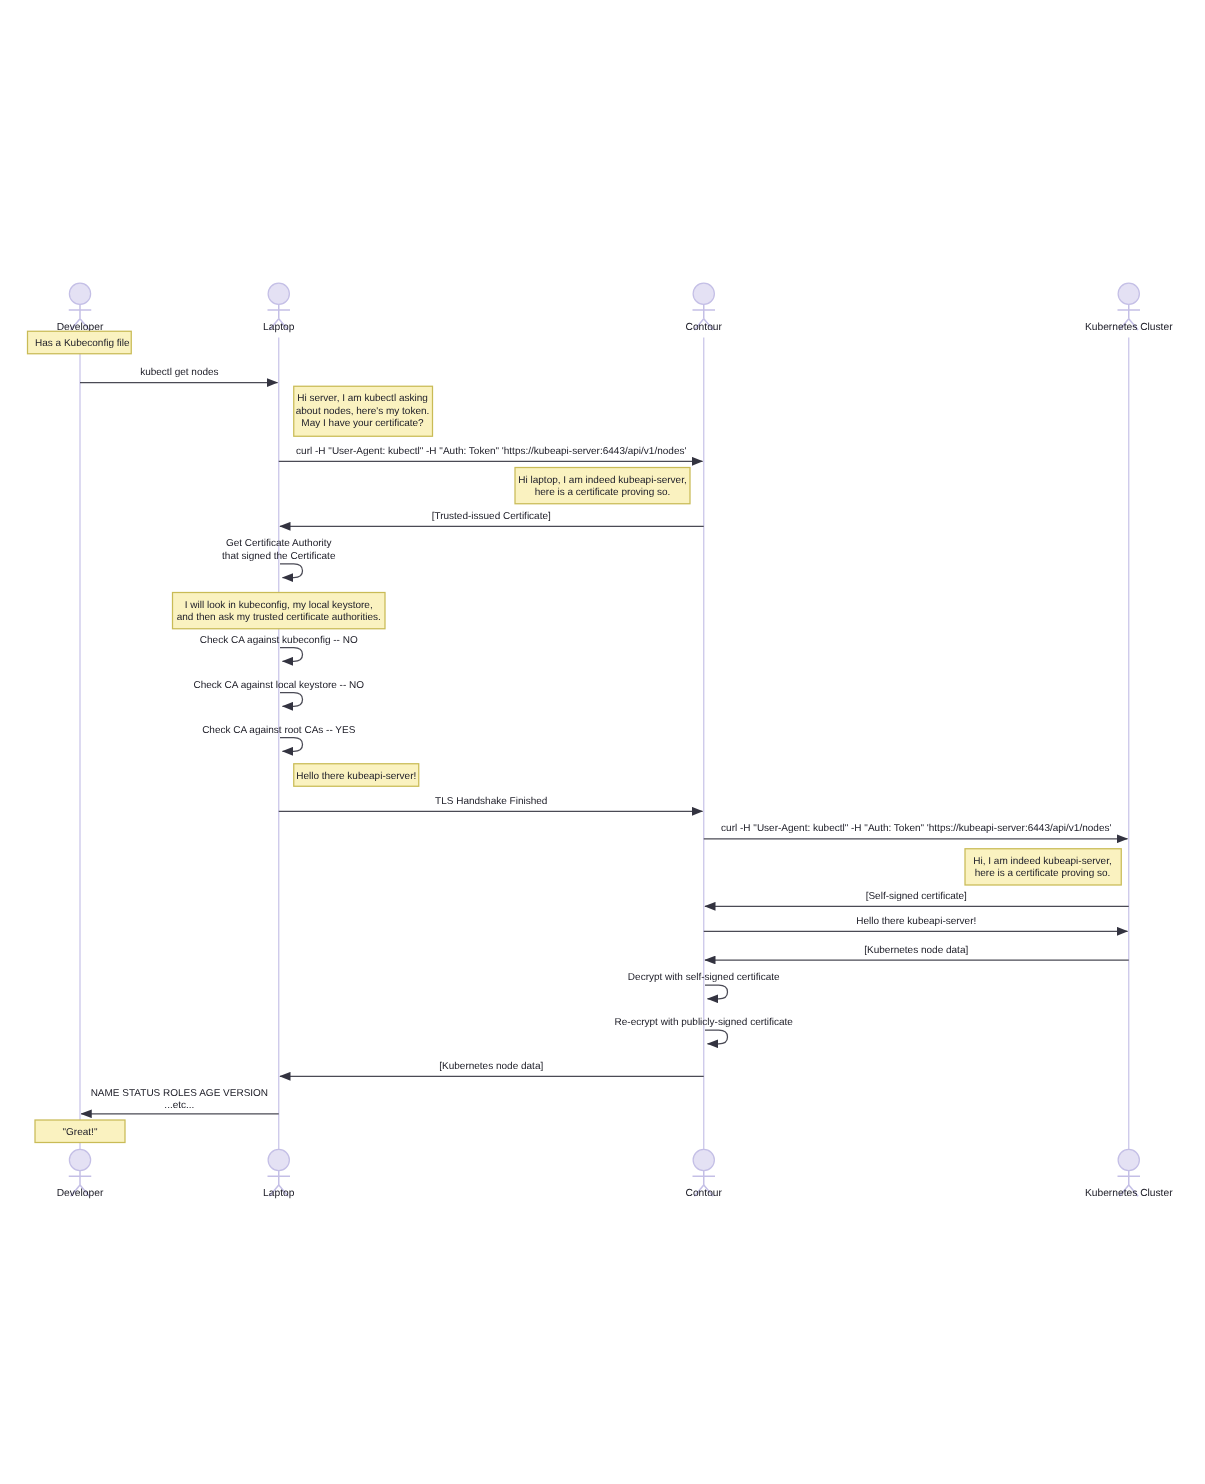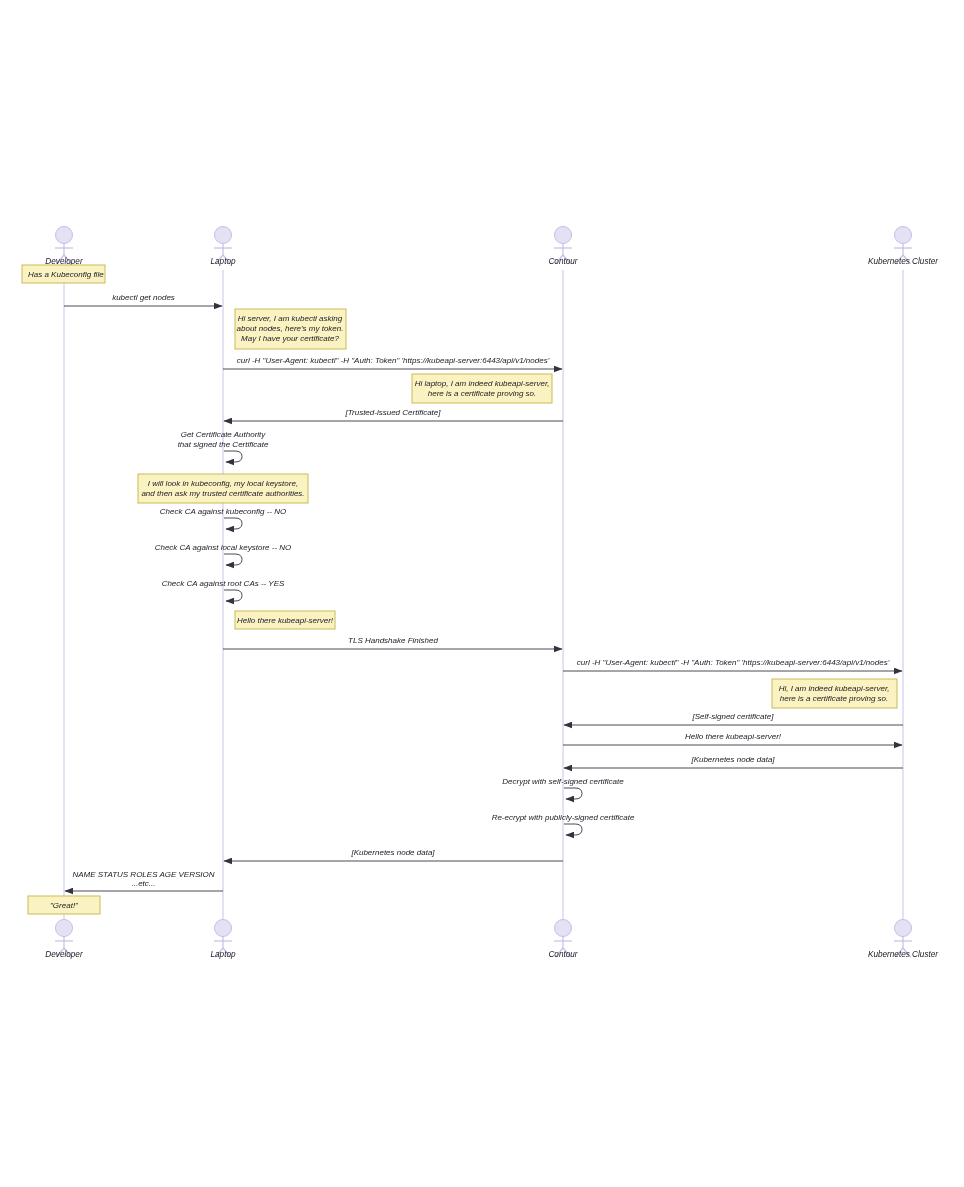--- a/index.html
+++ b/index.html
@@ -11,21 +11,20 @@
   body {
     font-family: "Liberation Sans", "DejaVu Sans", sans-serif;
     -webkit-font-smoothing: antialiased;
   }
   #canvas {
     position: relative;
     width: 964px;
     height: 1187px;
     background: #ffffff;
     overflow: hidden;
-    font-style: italic;
   }
   svg.diagram {
     position: absolute;
     left: 0;
     top: 0;
     width: 964px;
     height: 1187px;
     display: block;
   }
   .lifeline-line {

